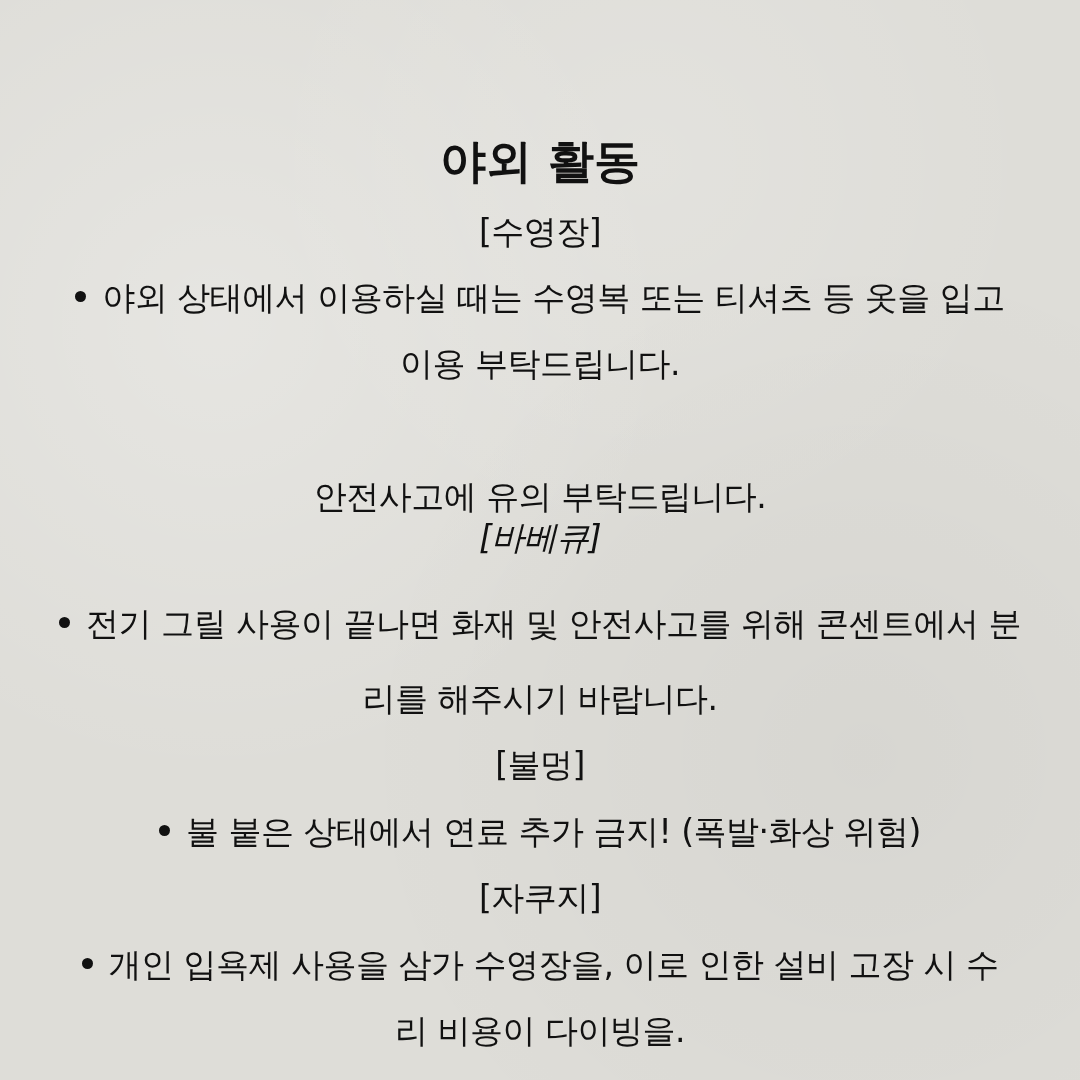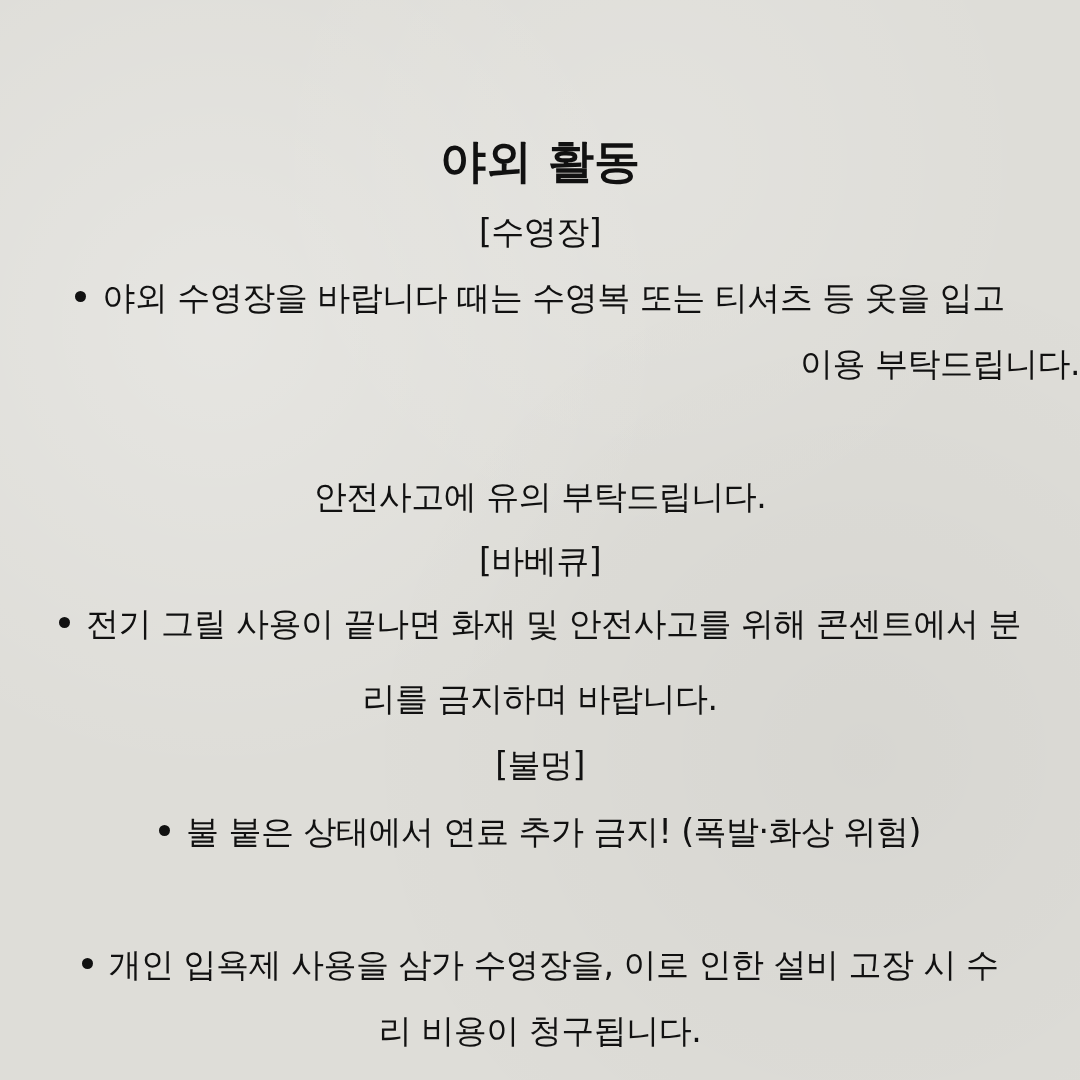--- a/index.html
+++ b/index.html
@@ -36,37 +36,38 @@
   </style>
 </head>
 <body>
 
 <div class="page">
   <div class="title">야외 활동</div>
 
   <div class="line" style="top:212px;">[수영장]</div>
 
   <div class="line" style="top:278px;">
-    <span class="bullet-dot"></span><span>야외 수영장을 바랍니다 때는 수영복 또는 티셔츠 등 옷을 입고</span>
+    <span class="bullet-dot"></span><span>야외 상태에서 이용하실 때는 수영복 또는 티셔츠 등 옷을 입고</span>
   </div>
-  <div class="line" style="top:344px;text-align:right;">이용 부탁드립니다.</div>
+  <div class="line" style="top:344px;">이용 부탁드립니다.</div>
 
   <div class="line" style="top:477px;">안전사고에 유의 부탁드립니다.</div>
 
-  <div class="line" style="top:541px;">[바베큐]</div>
+  <div class="line" style="top:518px;font-style:italic;">[바베큐]</div>
 
   <div class="line" style="top:604px;">
     <span class="bullet-dot"></span><span>전기 그릴 사용이 끝나면 화재 및 안전사고를 위해 콘센트에서 분</span>
   </div>
-  <div class="line" style="top:679px;">리를 금지하며 바랍니다.</div>
+  <div class="line" style="top:679px;">리를 해주시기 바랍니다.</div>
 
   <div class="line" style="top:745px;">[불멍]</div>
 
   <div class="line" style="top:812px;">
     <span class="bullet-dot"></span><span>불 붙은 상태에서 연료 추가 금지! (폭발·화상 위험)</span>
   </div>
 
+  <div class="line" style="top:878px;">[자쿠지]</div>
 
   <div class="line" style="top:945px;">
     <span class="bullet-dot"></span><span>개인 입욕제 사용을 삼가 수영장을, 이로 인한 설비 고장 시 수</span>
   </div>
-  <div class="line" style="top:1011px;">리 비용이 청구됩니다.</div>
+  <div class="line" style="top:1011px;">리 비용이 다이빙을.</div>
 </div>
 
 </body></html>

